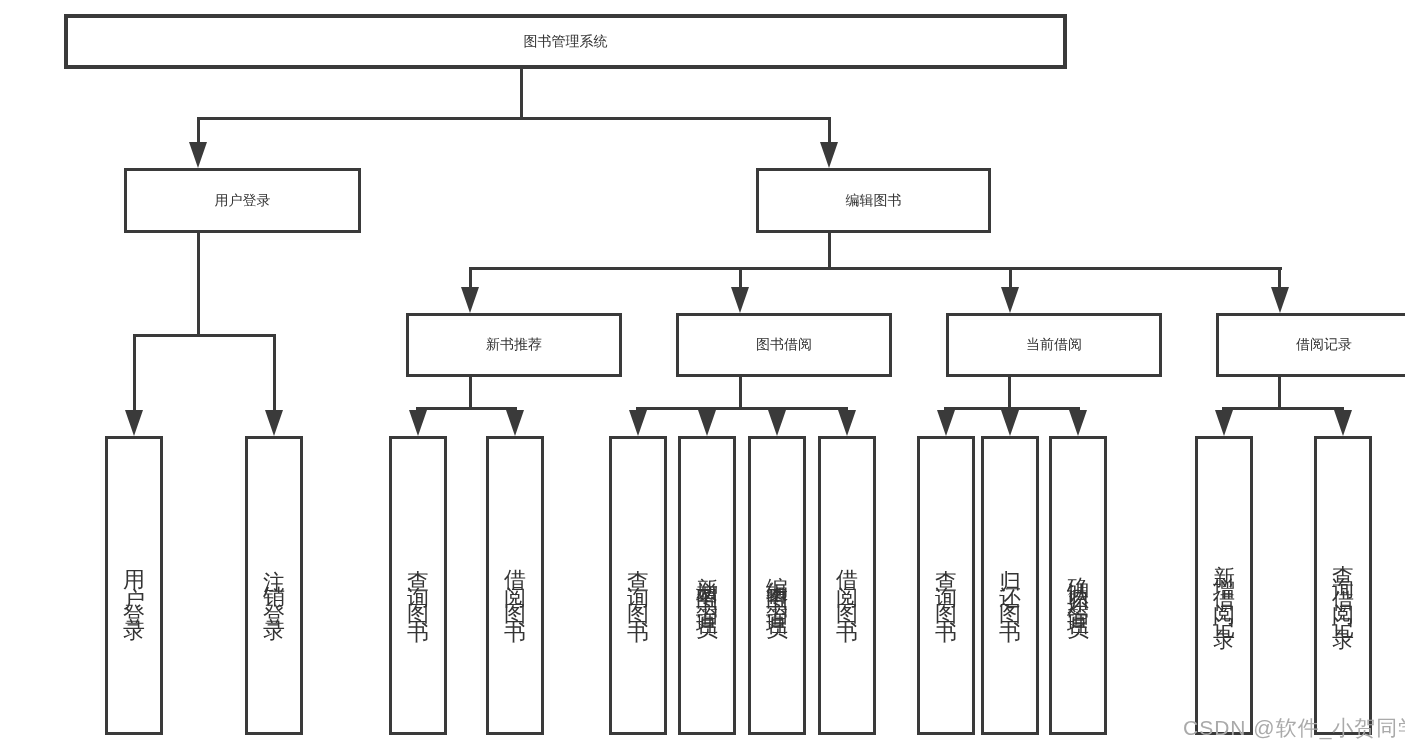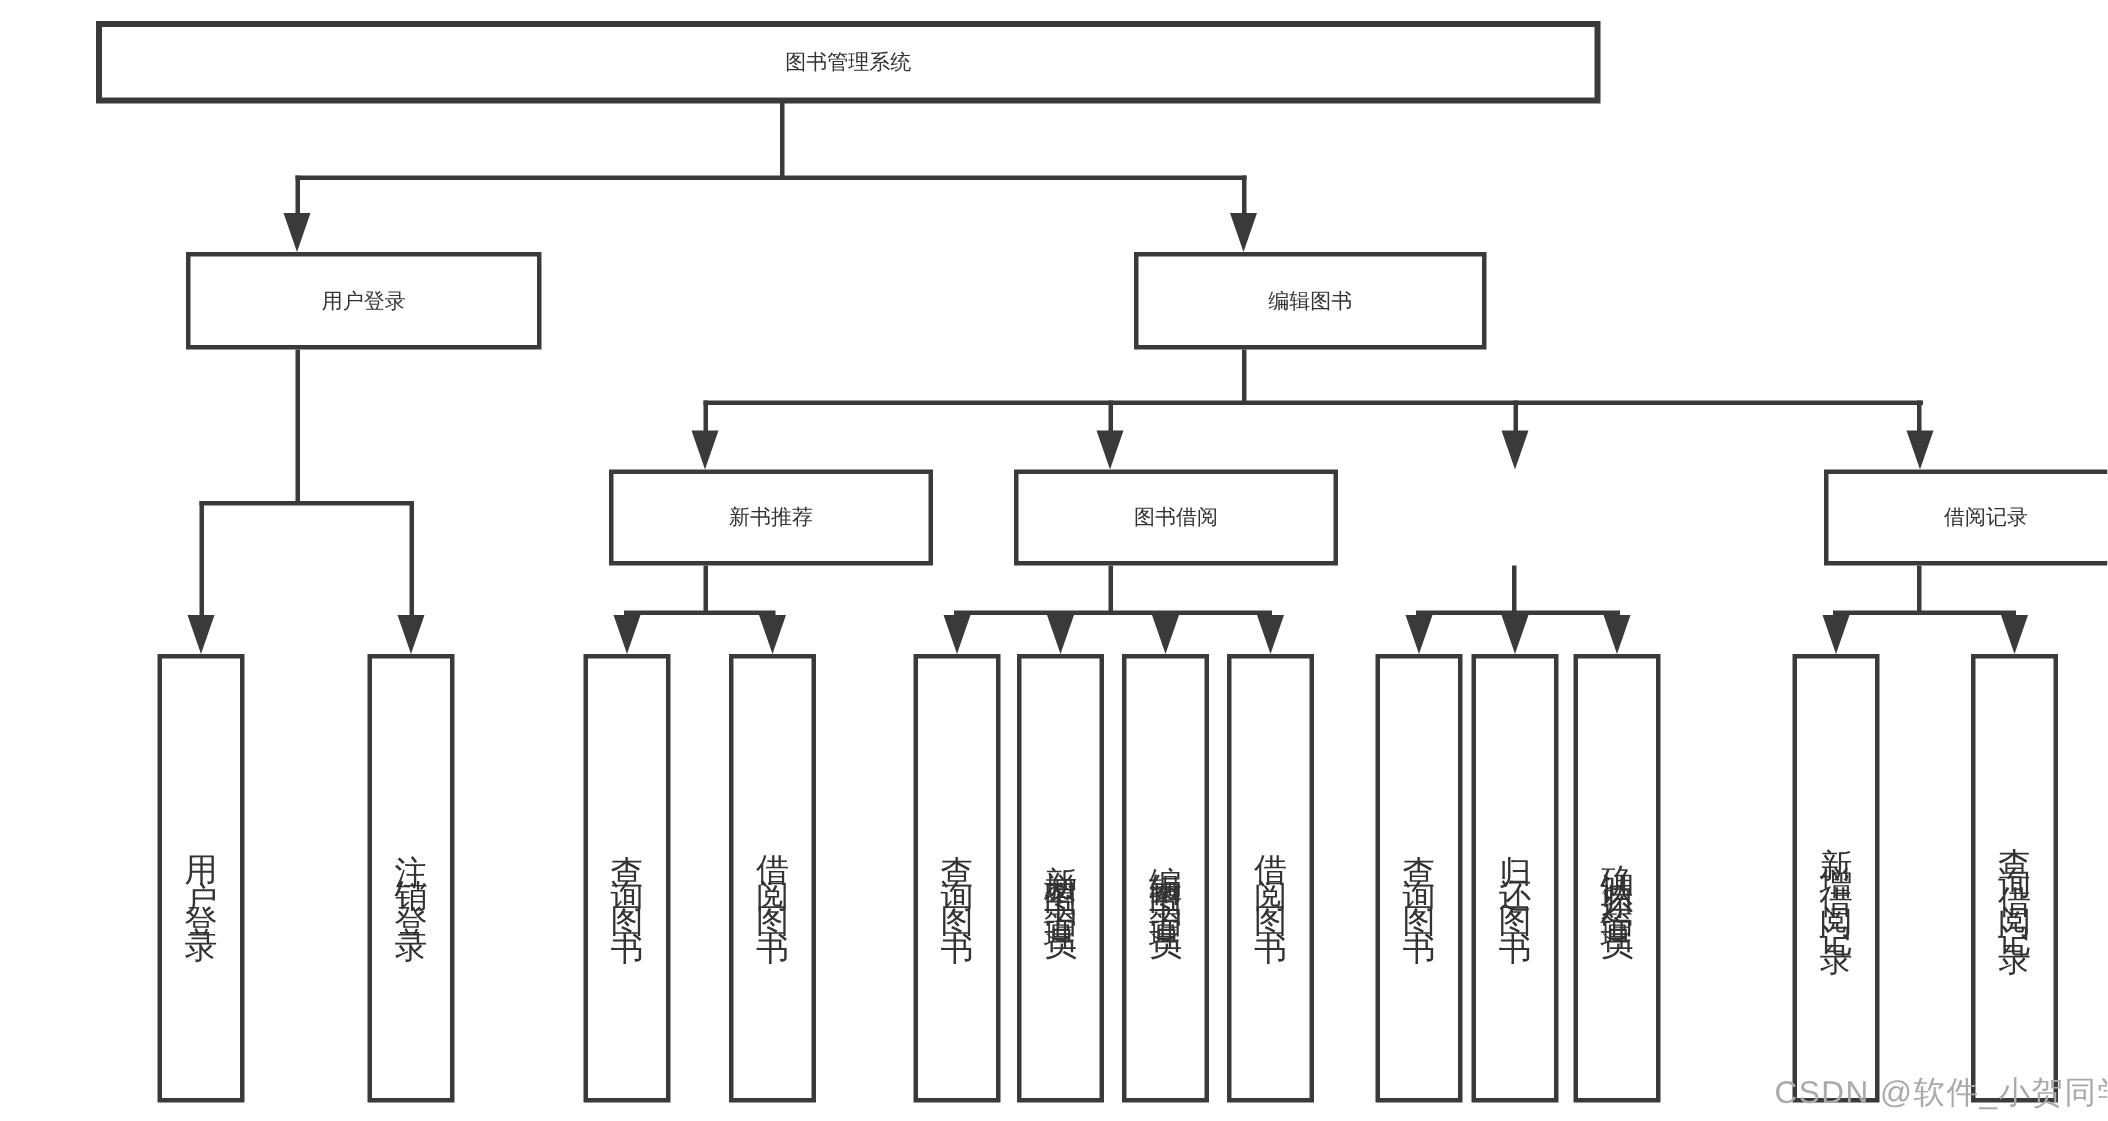--- a/index.html
+++ b/index.html
@@ -98,20 +98,21 @@
   <div class="arrow" style="left:461px; top:287px;"></div>
   <div class="vline" style="left:739px; top:267px; height:24px;"></div>
   <div class="arrow" style="left:731px; top:287px;"></div>
   <div class="vline" style="left:1009px; top:267px; height:24px;"></div>
   <div class="arrow" style="left:1001px; top:287px;"></div>
   <div class="vline" style="left:1278px; top:267px; height:24px;"></div>
   <div class="arrow" style="left:1271px; top:287px;"></div>
 
   <div class="node" style="left:632px; top:313px; width:216px; height:64px;">图书借阅</div>
   <div class="node" style="left:362px; top:313px; width:216px; height:64px;">新书推荐</div>
+  <div class="node" style="left:902px; top:313px; width:216px; height:64px;">当前借阅</div>
   <div class="node" style="left:1172px; top:313px; width:216px; height:64px;">借阅记录</div>
 
   <div class="vline" style="left:469px; top:377px; height:33px;"></div>
   <div class="hline" style="left:416px; top:407px; width:101px;"></div>
   <div class="arrow" style="left:409px; top:410px;"></div>
   <div class="arrow" style="left:506px; top:410px;"></div>
 
   <div class="vline" style="left:739px; top:377px; height:33px;"></div>
   <div class="hline" style="left:636px; top:407px; width:212px;"></div>
   <div class="arrow" style="left:629px; top:410px;"></div>

